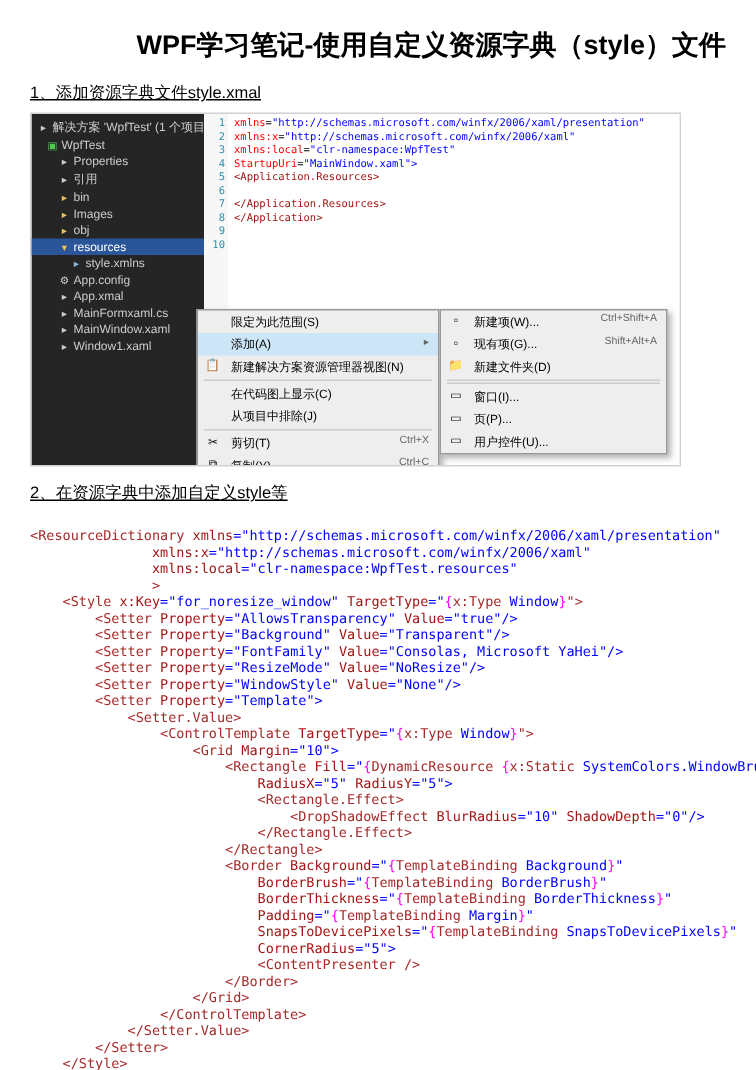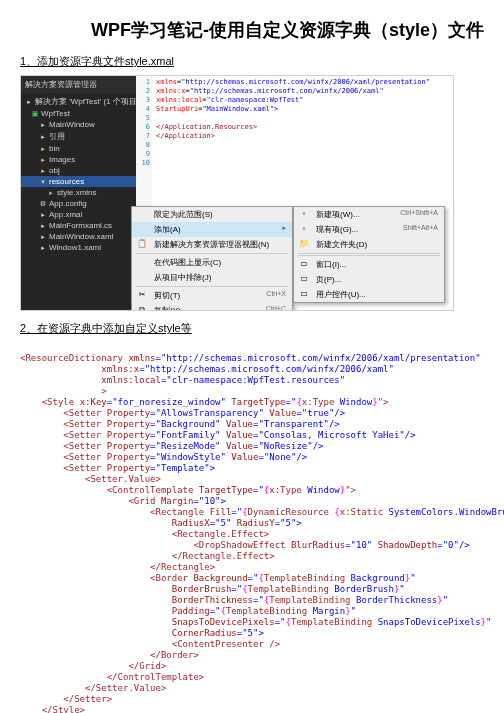--- a/index.html
+++ b/index.html
@@ -37,25 +37,24 @@
 </style>
 </head>
 <body>
 
 <div class="page">
   <h1>WPF学习笔记-使用自定义资源字典（style）文件</h1>
   <div class="step">1、添加资源字典文件style.xmal</div>
 
   <div class="shot">
     <div class="solpanel">
-      <div class="solhdr">解决方案资源管理器</div>
       <div class="tree">
         <div class="tnode"><span class="ic">▸</span><span>解决方案 'WpfTest' (1 个项目)</span></div>
         <div class="tnode sub1"><span class="ic" style="color:#4ec94e">▣</span><span>WpfTest</span></div>
-        <div class="tnode sub2"><span class="ic">▸</span><span>MainWindow</span></div>
+        <div class="tnode sub2"><span class="ic">▸</span><span>Properties</span></div>
         <div class="tnode sub2"><span class="ic">▸</span><span>引用</span></div>
         <div class="tnode sub2"><span class="ic" style="color:#e8c35a">▸</span><span>bin</span></div>
         <div class="tnode sub2"><span class="ic" style="color:#e8c35a">▸</span><span>Images</span></div>
         <div class="tnode sub2"><span class="ic" style="color:#e8c35a">▸</span><span>obj</span></div>
         <div class="tnode sub2 sel"><span class="ic" style="color:#e8c35a">▾</span><span>resources</span></div>
         <div class="tnode" style="padding-left:26px"><span class="ic" style="color:#8bd">▸</span><span>style.xmlns</span></div>
         <div class="tnode sub2"><span class="ic">⚙</span><span>App.config</span></div>
         <div class="tnode sub2"><span class="ic">▸</span><span>App.xmal</span></div>
         <div class="tnode sub2"><span class="ic">▸</span><span>MainFormxaml.cs</span></div>
         <div class="tnode sub2"><span class="ic">▸</span><span>MainWindow.xaml</span></div>
@@ -74,20 +73,21 @@
           <div>7</div>
           <div>8</div>
           <div>9</div>
           <div>10</div>
       </div>
       <div class="code-area">
         <div><span>        </span><span class="attr">xmlns</span><span>=</span><span class="val">"http://schemas.microsoft.com/winfx/2006/xaml/presentation"</span></div>
         <div><span>        </span><span class="attr">xmlns:x</span><span>=</span><span class="val">"http://schemas.microsoft.com/winfx/2006/xaml"</span></div>
         <div><span>        </span><span class="attr">xmlns:local</span><span>=</span><span class="val">"clr-namespace:WpfTest"</span></div>
         <div><span>        </span><span class="attr">StartupUri</span><span>=</span><span class="val">"MainWindow.xaml"</span><span class="val">&gt;</span></div>
+        <div><span>    </span><span class="tag">&lt;Application.Resources&gt;</span></div>
         <div>&nbsp;</div>
         <div><span>    </span><span class="tag">&lt;/Application.Resources&gt;</span></div>
         <div><span class="tag">&lt;/Application&gt;</span></div>
       </div>
     </div>
 
     <div class="menu menu1" id="m1">
         <div class="mitem"><span>限定为此范围(S)</span></div>
         <div class="mitem sel"><span>添加(A)</span><span class="short">▸</span></div>
         <div class="mitem"><span class="mic">📋</span><span>新建解决方案资源管理器视图(N)</span></div>

